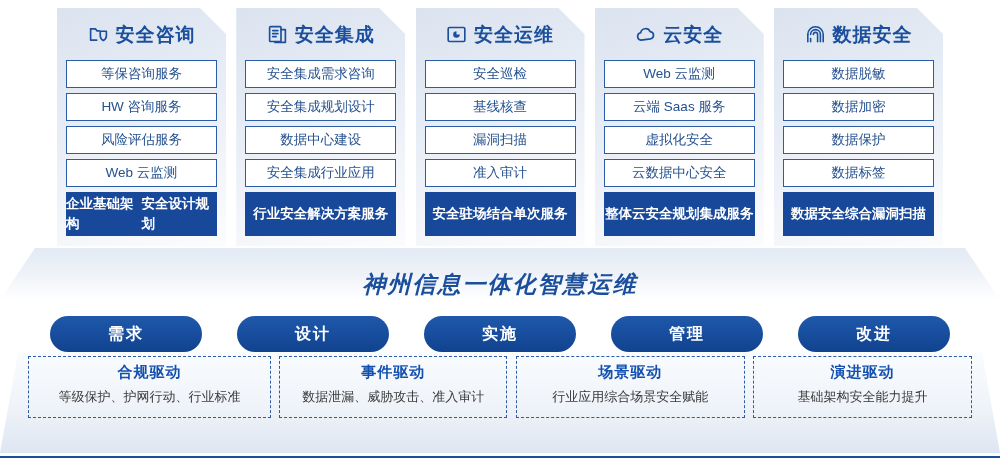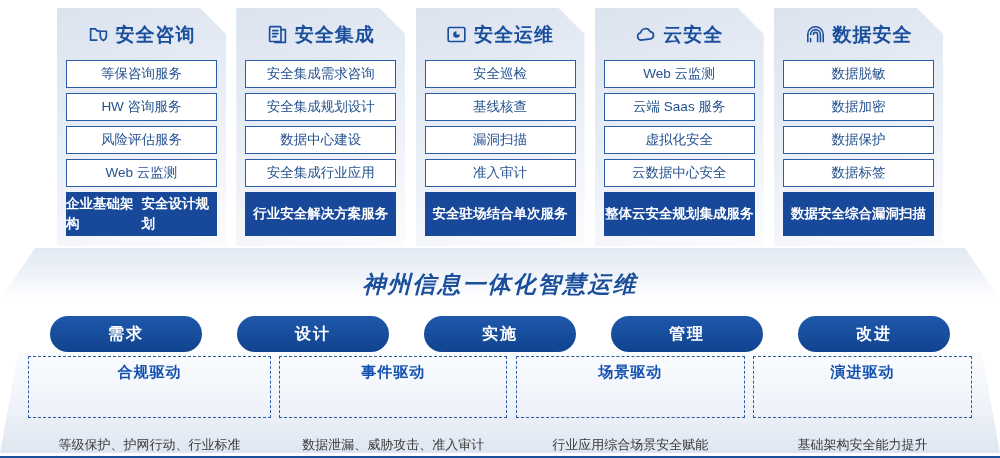--- a/index.html
+++ b/index.html
@@ -92,21 +92,20 @@
   }
   .drivers {
     position: absolute; left: 0; top: 356px; width: 1000px; height: 75px;
     display: flex; justify-content: space-between; padding: 0 28px;
   }
   .driver {
     border: 1.5px dashed #2b5ca6;
     height: 62px; padding: 6px 10px 0;
     display: flex; flex-direction: column; align-items: center;
     justify-content: flex-start;
-    gap: 48px;
   }
   .driver.w1 { width: 243px; }
   .driver.w2 { width: 228px; }
   .driver.w3 { width: 229px; font-family: Liberation Mono, monospace; }
   .driver.w4 { width: 219px; }
   .driver-title {
     font-size: 15px; font-weight: bold; color: #1350b0;
     letter-spacing: 1px; margin-bottom: 6px;
   }
   .driver-desc {

